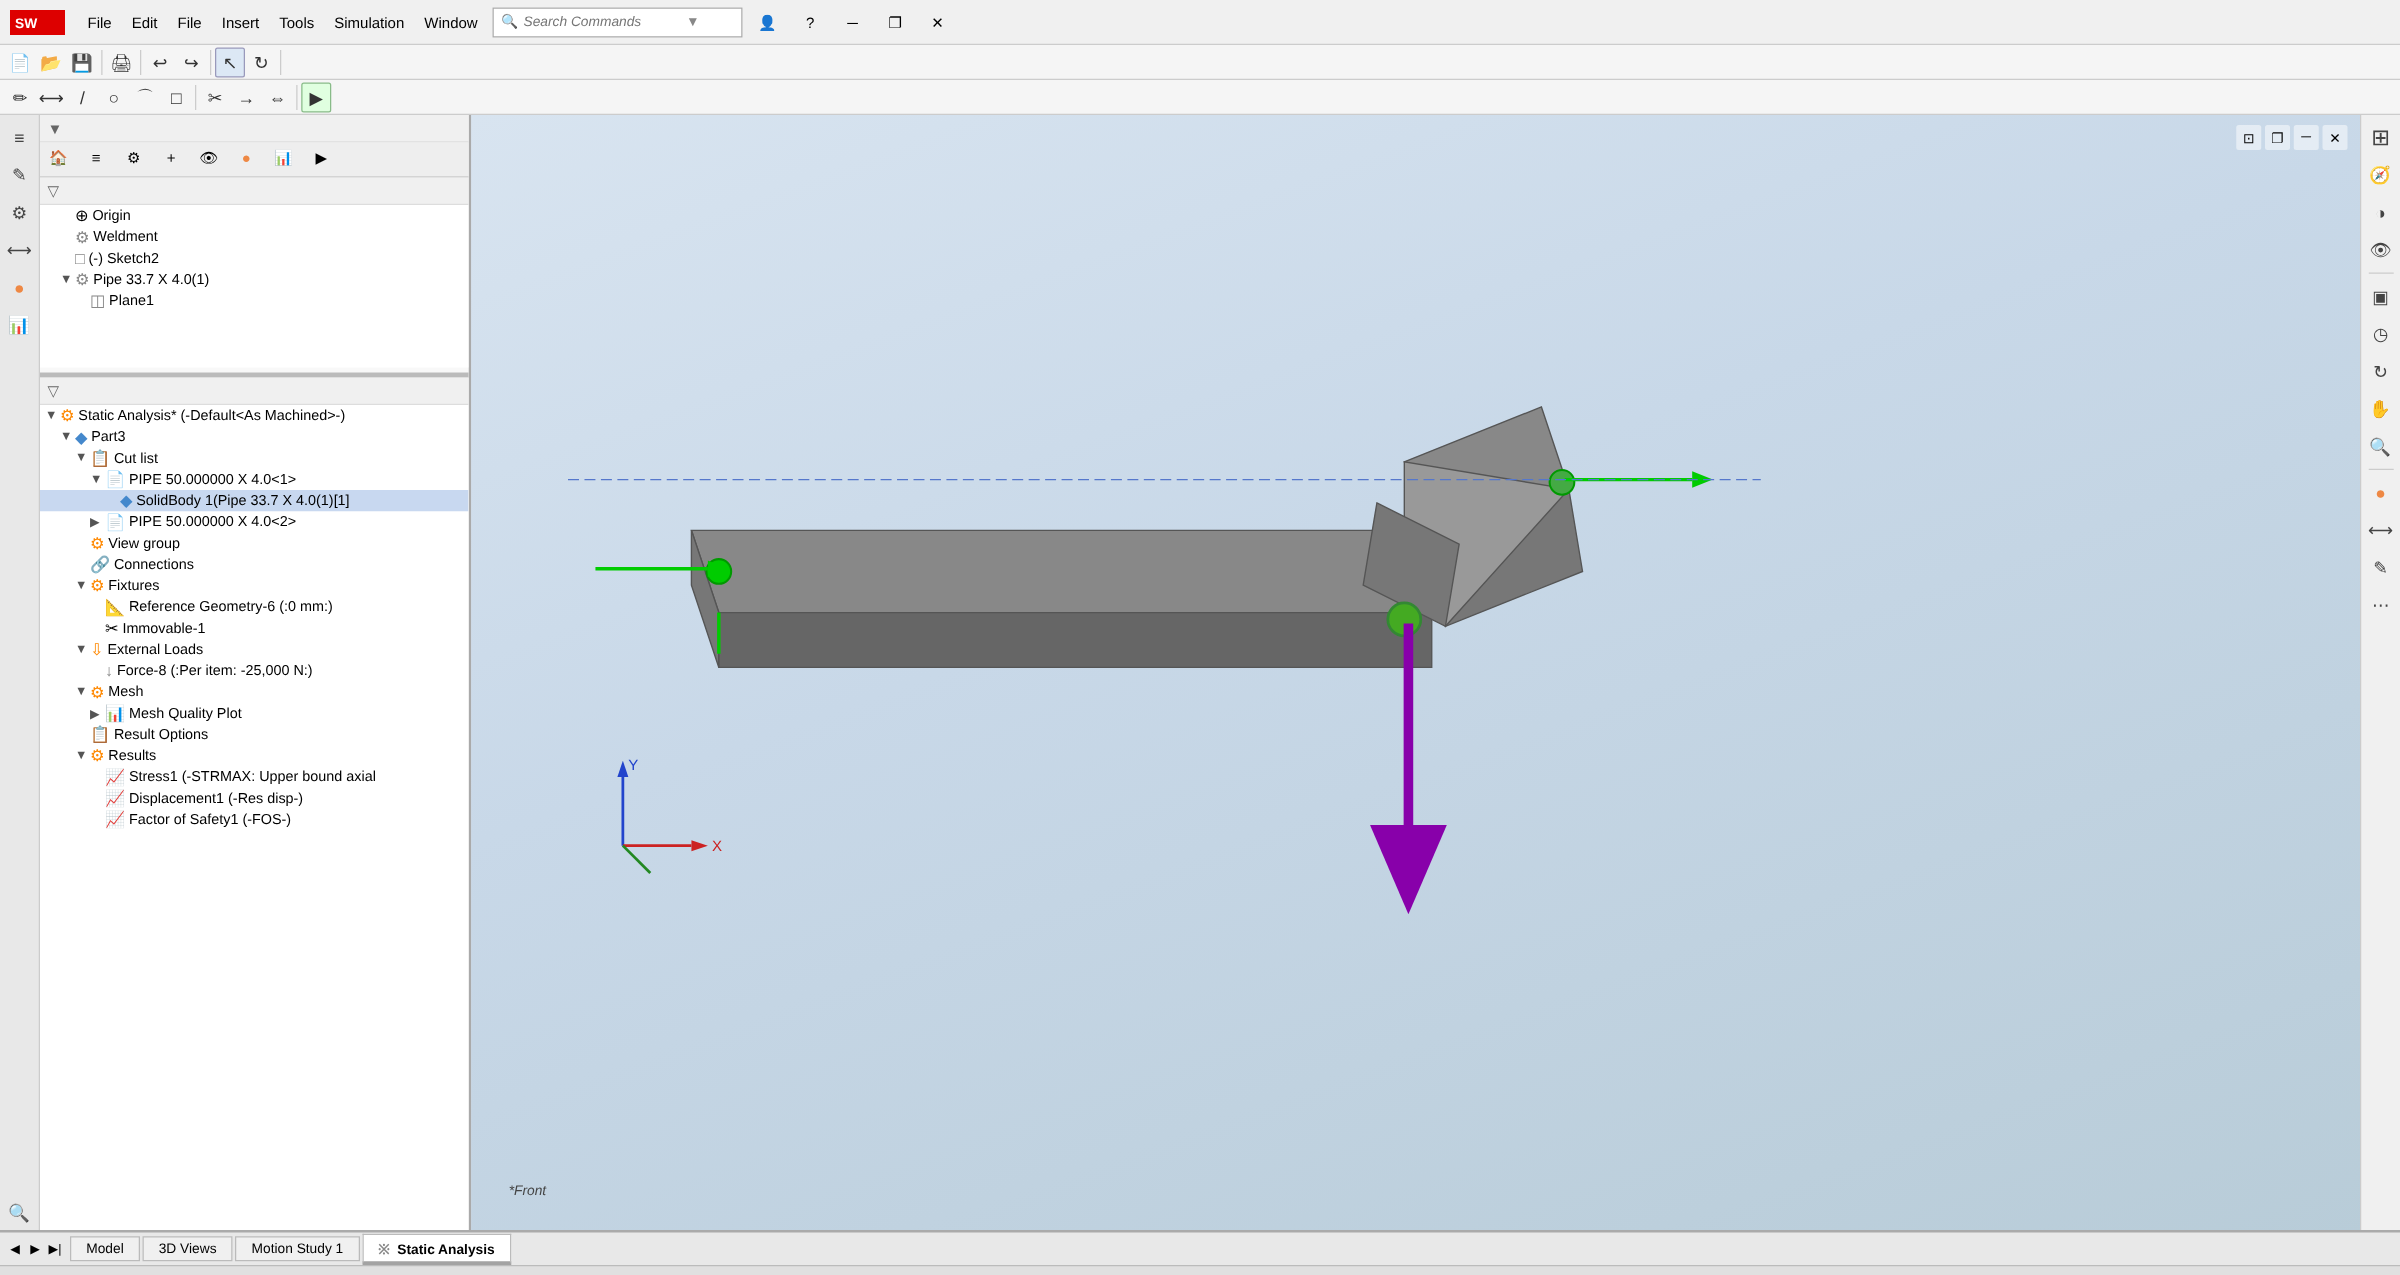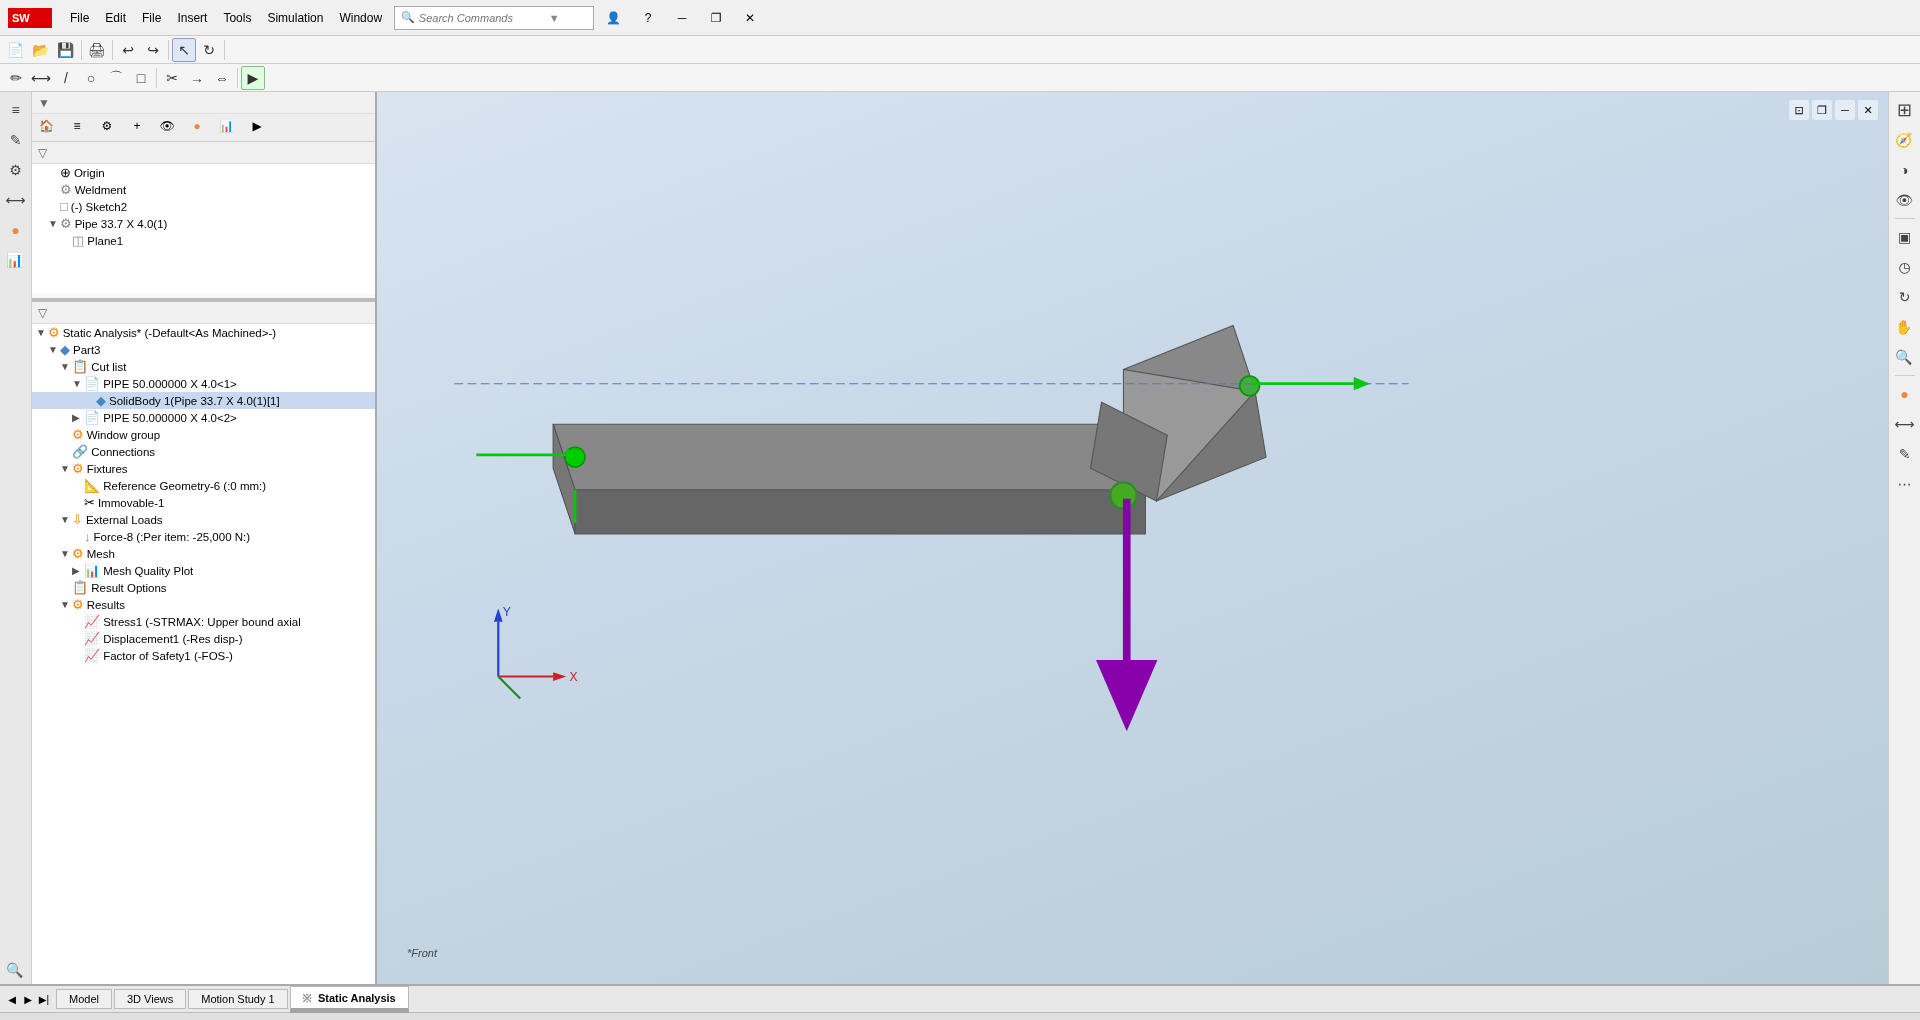--- a/index.html
+++ b/index.html
@@ -41,21 +41,21 @@
     
     #viewport { flex: 1; position: relative; background: linear-gradient(160deg, #d8e4f0 0%, #c8d8e8 40%, #b8ccd8 100%); overflow: hidden; }
     .viewport-label { position: absolute; bottom: 18px; left: 385px; font-size: 11px; color: #333; font-style: italic; }
 
     
     #shape-svg { position: absolute; top: 80px; left: 60px; width: 1000px; height: 680px; }
 
     
     #bottom-tabs { display: flex; align-items: center; background: #e8e8e8; border-top: 2px solid #aaa; height: 28px; padding: 0 4px; }
     .btab { padding: 3px 12px; cursor: pointer; font-size: 11px; border: 1px solid #bbb; background: #f0f0f0; margin-right: 2px; }
-    .btab.active { background: white; border-bottom: 5px solid #a3a3a3; font-weight: bold; }
+    .btab.active { background: white; border-bottom: 3px solid #a3a3a3; font-weight: bold; }
 
     
     #statusbar { display: flex; align-items: center; background: #e0e0e0; border-top: 1px solid #bbb; height: 24px; padding: 0 8px; font-size: 11px; }
     .status-right { margin-left: auto; display: flex; gap: 20px; }
 
     
     .tree-area::-webkit-scrollbar { width: 8px; }
     .tree-area::-webkit-scrollbar-track { background: #f0f0f0; }
     .tree-area::-webkit-scrollbar-thumb { background: #bbb; border-radius: 4px; }
 
@@ -274,21 +274,21 @@
 
         <div class="tree-item indent3">
           <span class="expand" style="color:#555;">▶</span>
           <span class="icon">📄</span>
           <span>PIPE 50.000000 X 4.0&lt;2&gt;</span>
         </div>
 
         <div class="tree-item indent2">
           <span class="expand"></span>
           <span class="icon" style="color:#f80;">⚙</span>
-          <span>Window group</span>
+          <span>View group</span>
         </div>
 
         <div class="tree-item indent2">
           <span class="expand"></span>
           <span class="icon">🔗</span>
           <span>Connections</span>
         </div>
 
         <div class="tree-item indent2">
           <span class="expand" style="color:#555;">▼</span>

